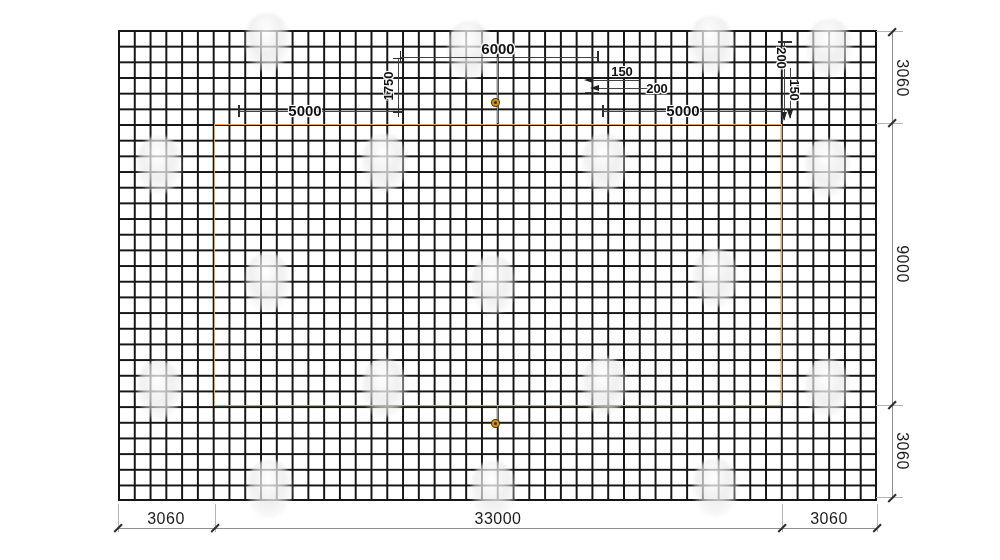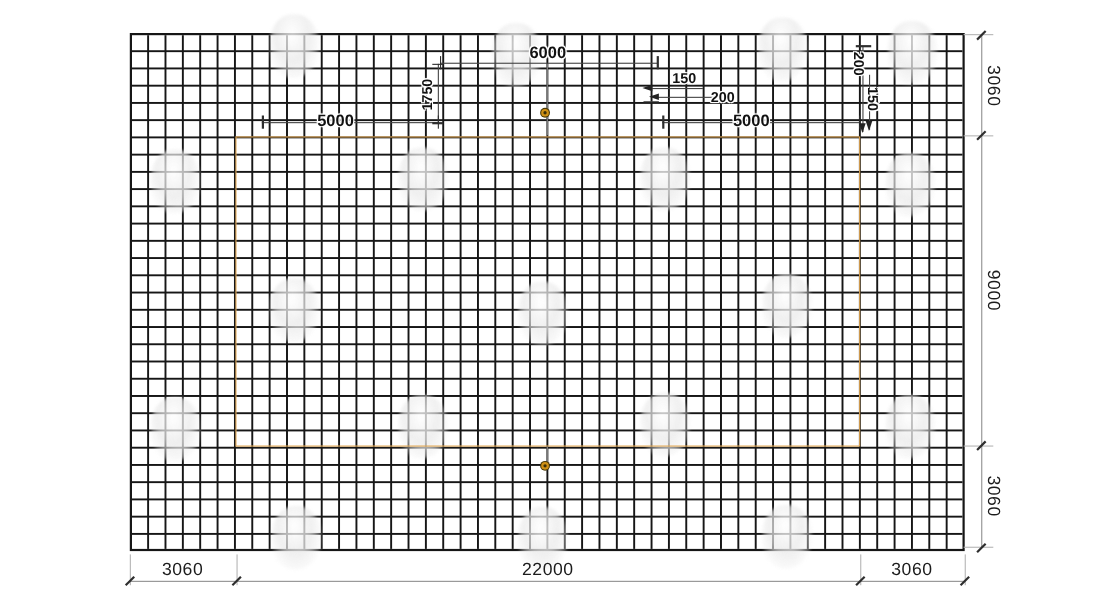--- a/index.html
+++ b/index.html
@@ -151,16 +151,16 @@
   <div class="vline ext" style="left:118px;top:504px;height:28px;width:1px;"></div>
   <div class="vline ext" style="left:215px;top:504px;height:28px;width:1px;"></div>
   <div class="vline ext" style="left:782px;top:504px;height:28px;width:1px;"></div>
   <div class="vline ext" style="left:877px;top:504px;height:28px;width:1px;"></div>
   <div class="hline dim" style="left:118px;top:528px;width:759px;height:1px;"></div>
   <div class="tick" style="left:118px;top:528px;"></div>
   <div class="tick" style="left:215px;top:528px;"></div>
   <div class="tick" style="left:782px;top:528px;"></div>
   <div class="tick" style="left:877px;top:528px;"></div>
   <div class="dtxt big" style="left:166px;top:519px;">3060</div>
-  <div class="dtxt big" style="left:498px;top:519px;">22000</div>
+  <div class="dtxt big" style="left:498px;top:519px;">33000</div>
   <div class="dtxt big" style="left:829px;top:519px;">3060</div>
 
 </div>
 
 </body></html>

